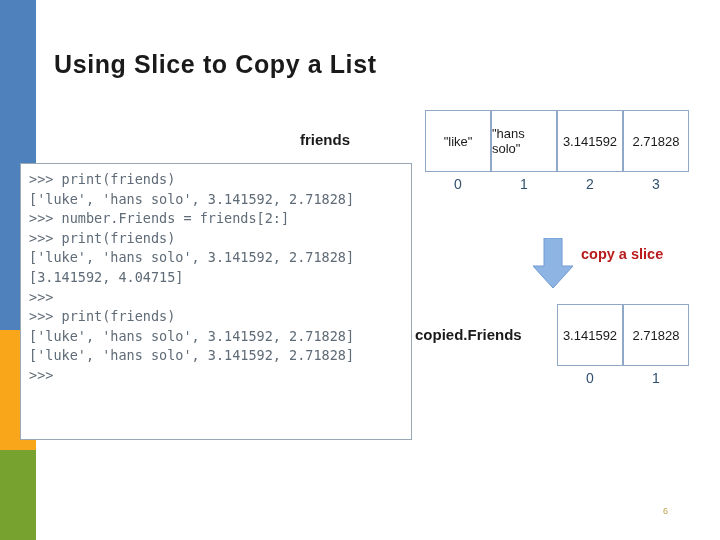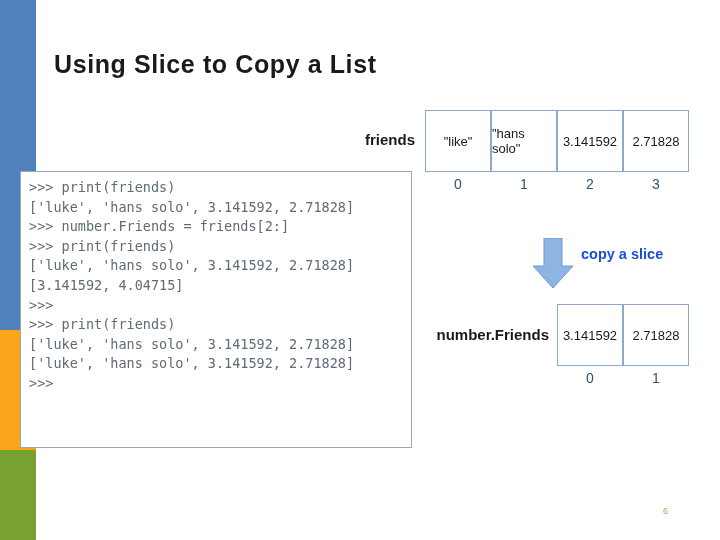--- a/index.html
+++ b/index.html
@@ -48,21 +48,20 @@
   .console {
     position: absolute;
     left: 20px;
     top: 163px;
     width: 392px;
     height: 277px;
     border: 1px solid #9aa7b5;
     background: #ffffff;
     box-sizing: border-box;
     padding: 6px 8px 0 8px;
-    margin-top: 8px;
   }
   .console-line {
     font-family: "DejaVu Sans Mono", "Liberation Mono", monospace;
     font-size: 13.5px;
     line-height: 19.6px;
     color: #5f6b77;
     white-space: pre;
   }
 
   
@@ -92,21 +91,21 @@
     font-size: 14px;
     color: #31506e;
     font-family: "Liberation Sans", sans-serif;
   }
 
   .arr-label {
     position: absolute;
     font-size: 15px;
     font-weight: bold;
     color: #1a1a1a;
-    text-align: right;
+    text-align: left;
     font-family: "Liberation Sans", sans-serif;
   }
 
   
   #friends-array { left: 425px; top: 110px; }
   #friends-array .cell:nth-child(1) { width: 66px; }
   #friends-array .cell:nth-child(2) { width: 66px; }
   #friends-array .cell:nth-child(3) { width: 66px; }
   #friends-array .cell:nth-child(4) { width: 66px; }
   #friends-index { left: 425px; top: 176px; }
@@ -127,21 +126,21 @@
     top: 238px;
     width: 44px;
     height: 52px;
   }
   .arrow-caption {
     position: absolute;
     left: 581px;
     top: 246px;
     font-size: 14.5px;
     font-weight: bold;
-    color: #1d4ed8;
+    color: #b91c1c;
     font-family: "Liberation Sans", sans-serif;
   }
 
   
   .page-num {
     position: absolute;
     right: 52px;
     bottom: 24px;
     font-size: 9px;
     color: #b9a14a;
@@ -187,21 +186,21 @@
   <div class="idx">3</div>
 </div>
 
 <div class="arrow-wrap">
   <svg width="44" height="52" viewBox="0 0 44 52">
     <polygon points="13,0 31,0 31,28 42,28 22,50 2,28 13,28" fill="#8eb4e3" stroke="#6f9ad3" stroke-width="1"></polygon>
   </svg>
 </div>
 <div class="arrow-caption">copy a slice</div>
 
-<div class="arr-label" id="number-label">number.Friends</div>
+<div class="arr-label" id="number-label">copied.Friends</div>
 <div class="array" id="number-array">
   <div class="cell">3.141592</div>
   <div class="cell">2.71828</div>
 </div>
 <div class="idxrow" id="number-index">
   <div class="idx">0</div>
   <div class="idx">1</div>
 </div>
 
 <div class="page-num">6</div>

